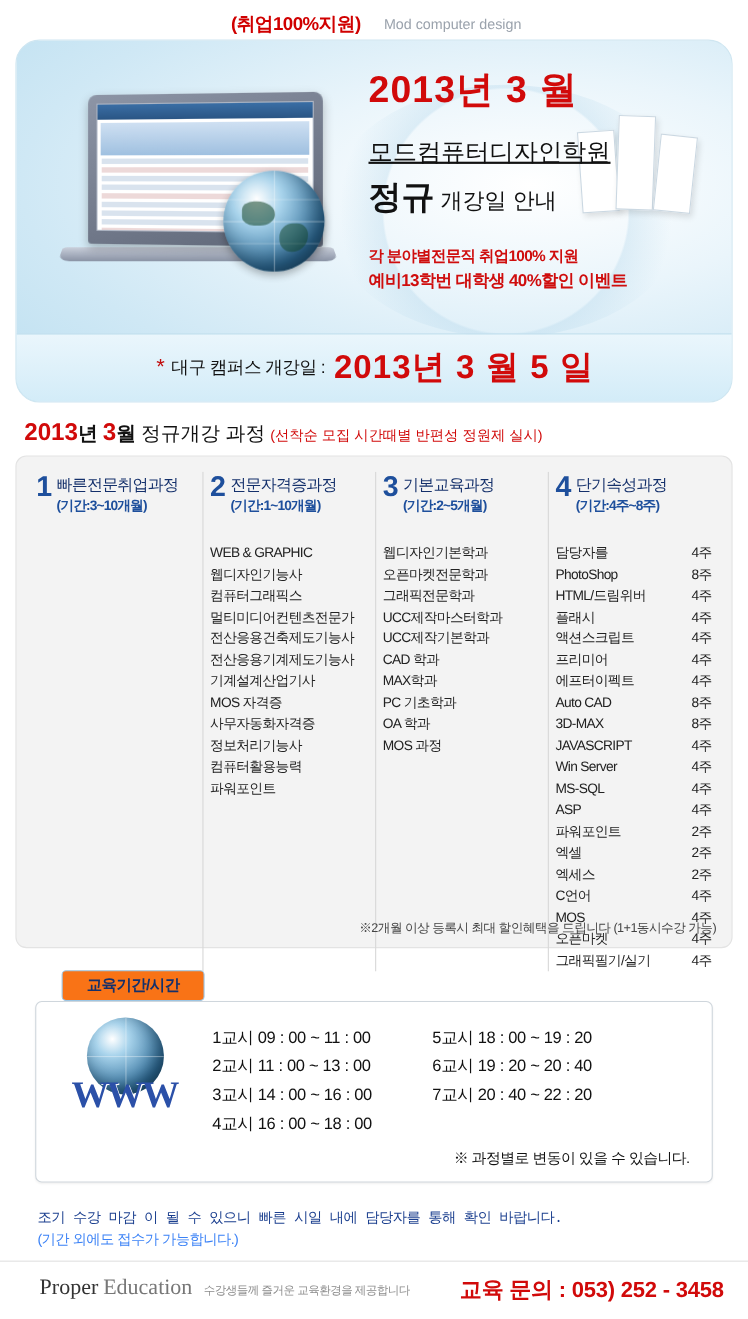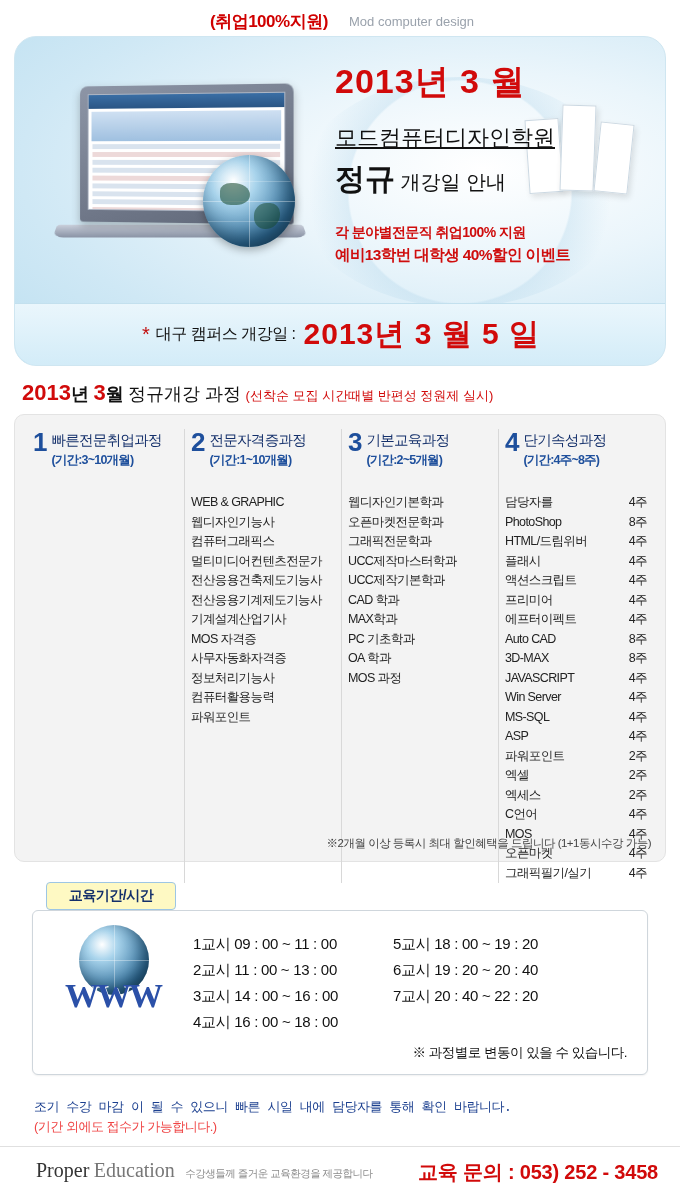--- a/index.html
+++ b/index.html
@@ -135,22 +135,22 @@
   }
   ul { margin:0; padding:0; }
   .col4 .col-list li { display:flex; justify-content:space-between; padding-right:2px; }
   .col4 .wk { color:#222; }
   .panel-note {
     position:absolute; right:14px; bottom:10px; font-size:11.5px; color:#444; letter-spacing:-0.5px;
   }
 
   
   .time-label {
-    position:absolute; left:46px; top:882px; width:130px; height:28px;
-    background:#fef9c3; border:1px solid #9dc6e4; border-radius:4px;
+    position:absolute; left:56px; top:882px; width:130px; height:28px;
+    background:#f97316; border:1px solid #9dc6e4; border-radius:4px;
     display:flex; align-items:center; justify-content:center;
     font-size:14px; font-weight:bold; color:#14306b; letter-spacing:-0.5px;
   }
   .time-box {
     position:absolute; left:32px; top:910px; width:616px; height:165px;
     background:#ffffff; border:1px solid #cfd6dc; border-radius:6px;
     box-shadow:0 1px 2px rgba(0,0,0,.06);
   }
   .www {
     position:absolute; left:20px; top:14px; width:120px; height:120px;
@@ -172,21 +172,21 @@
   .times { position:absolute; left:160px; top:20px; width:440px; }
   .trow { font-size:15px; color:#111; line-height:26px; letter-spacing:-0.3px; }
   .trow .a { display:inline-block; width:200px; }
   .trow .b { display:inline-block; }
   .time-note {
     position:absolute; right:20px; bottom:12px; font-size:13.5px; color:#111; letter-spacing:-0.5px;
   }
 
   
   .fnote1 { position:absolute; left:34px; top:1098px; font-size:13px; color:#1b3f8f; letter-spacing:-0.5px;font-family:Liberation Mono, monospace; }
-  .fnote2 { position:absolute; left:34px; top:1118px; font-size:13px; color:#ef4444; letter-spacing:-0.5px; }
+  .fnote2 { position:absolute; left:34px; top:1118px; font-size:13px; color:#3b82f6; letter-spacing:-0.5px; }
 
   .footbar { position:absolute; left:0; top:1146px; width:680px; height:53px; border-top:1px solid #e0e0e0; }
   .brand { position:absolute; left:36px; top:12px; }
   .brand .b1 { font-family:"Liberation Serif", serif; font-size:20px; color:#333; }
   .brand .b2 { font-family:"Liberation Serif", serif; font-size:20px; color:#777; }
   .brand .b3 { font-size:10.5px; color:#8b8b8b; margin-left:6px; letter-spacing:-0.5px; }
   .contact {
     position:absolute; right:22px; top:12px;
     font-size:20px; font-weight:bold; color:#d10a0a; letter-spacing:-0.2px;
   }

